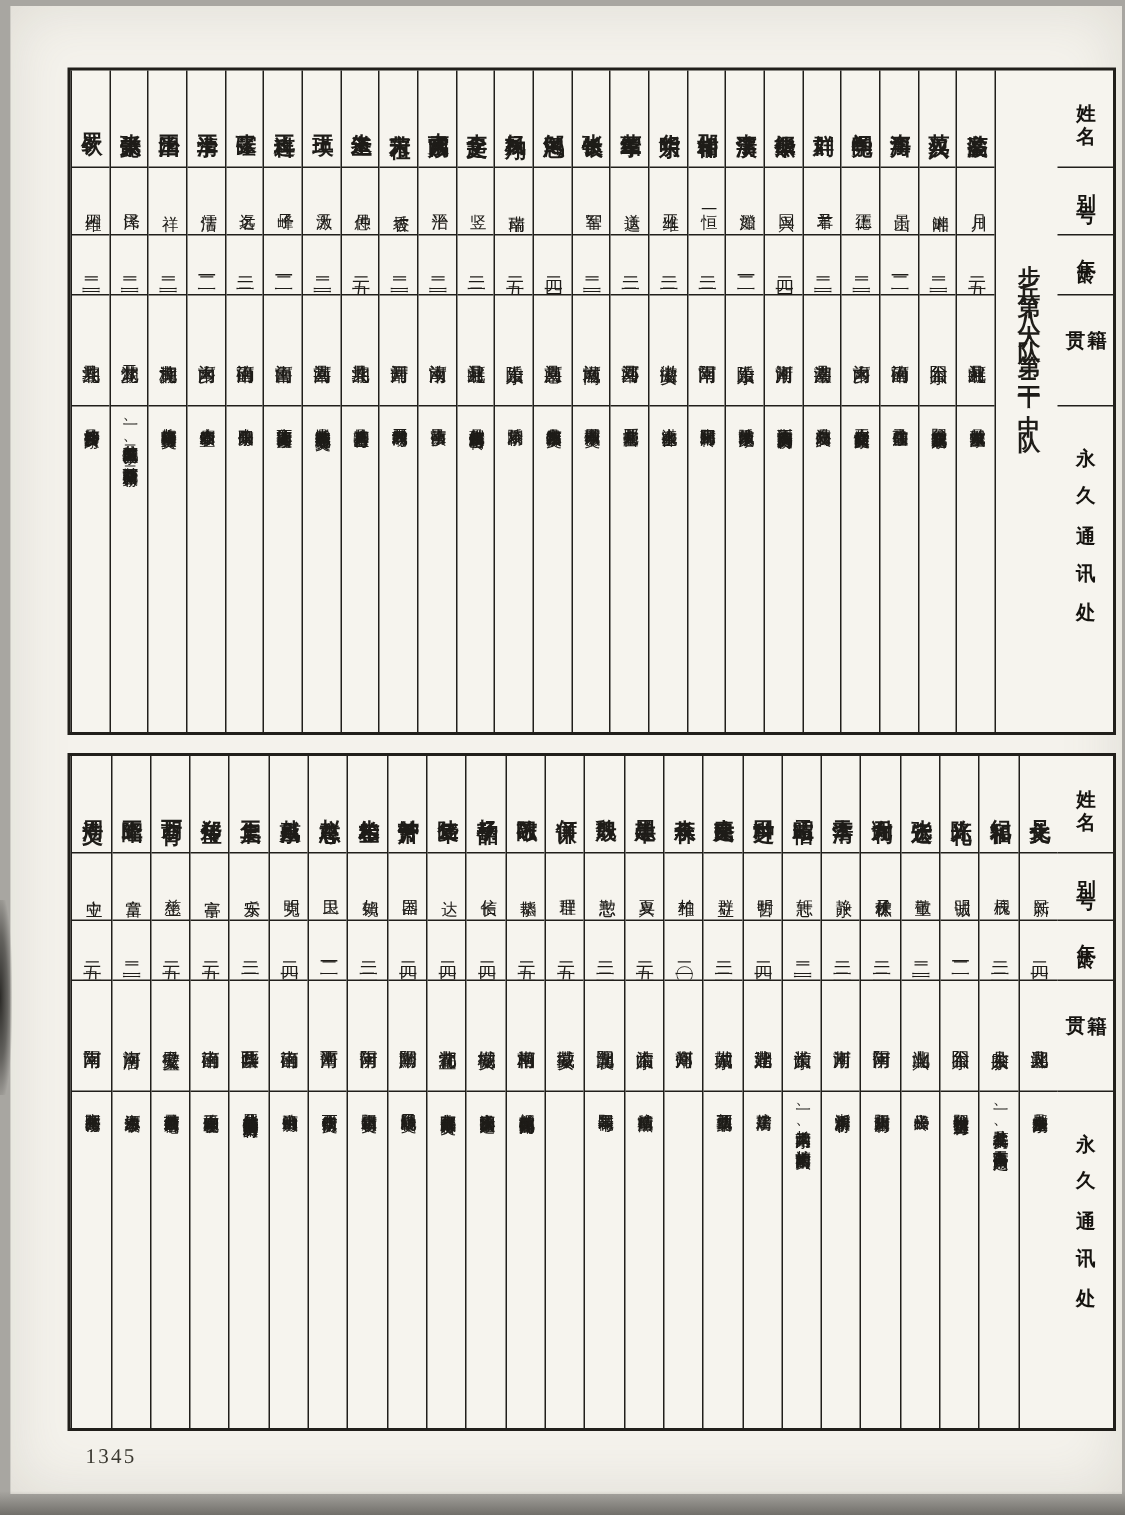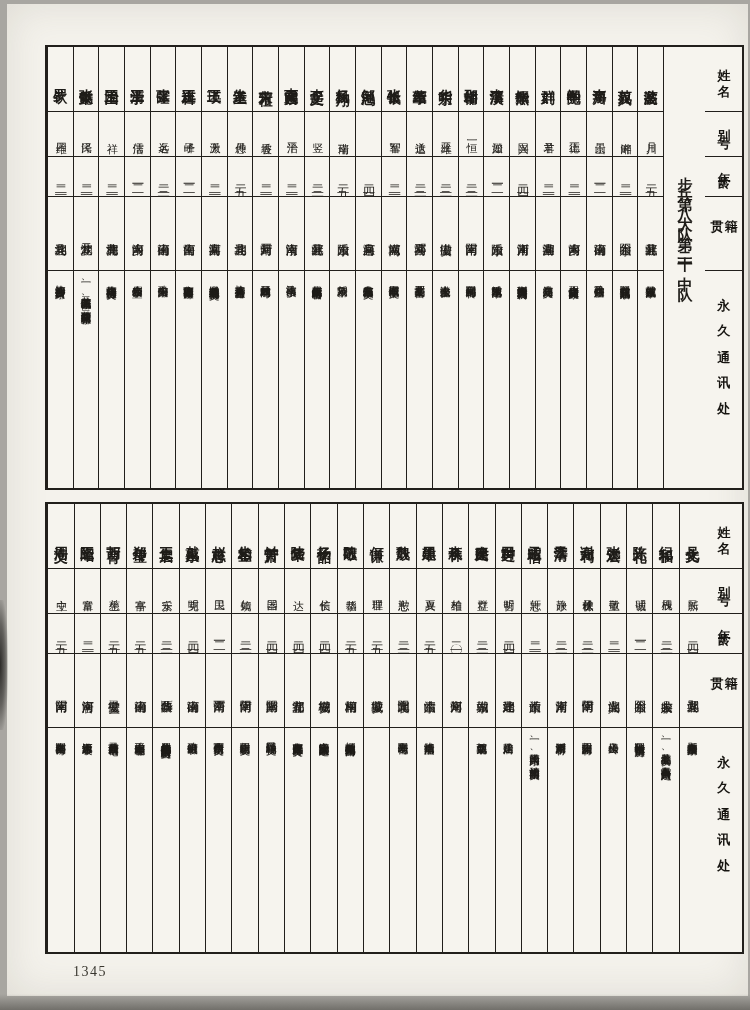--- a/index.html
+++ b/index.html
@@ -38,21 +38,21 @@
   .cell.address{flex:1;font-size:10.5px;line-height:1.05;letter-spacing:.3px;
         justify-content:flex-start;padding-top:6px;}
 
   .hdr-col .cell{font-weight:700;color:#161410;}
   .hdr-col .cell.name{font-size:13px;letter-spacing:15px;padding-top:12px;justify-content:flex-start;}
   .hdr-col .cell.alias{font-size:13px;letter-spacing:8px;padding-top:7px;justify-content:flex-start;}
   .hdr-col .cell.age{font-size:12.5px;letter-spacing:4px;padding-top:5px;justify-content:flex-start;}
   .hdr-col .cell.native{font-size:13px;letter-spacing:22px;padding-top:13px;justify-content:flex-start;}
   .hdr-col .cell.address{font-size:13px;letter-spacing:26px;padding-top:16px;justify-content:flex-start;}
 
-  .page-number{margin:10px 0 0 28px;font-size:14px;letter-spacing:1.5px;color:#39372f;
+  .page-number{margin:10px 0 0 12px;font-size:14px;letter-spacing:1.5px;color:#39372f;
         writing-mode:horizontal-tb;}
 </style>
 </head>
 <body>
 
 <div class="scan">
   <div class="paper">
     <section class="roster-table top">
         <div class="hdr-col">
           <div class="cell name">姓名</div>

